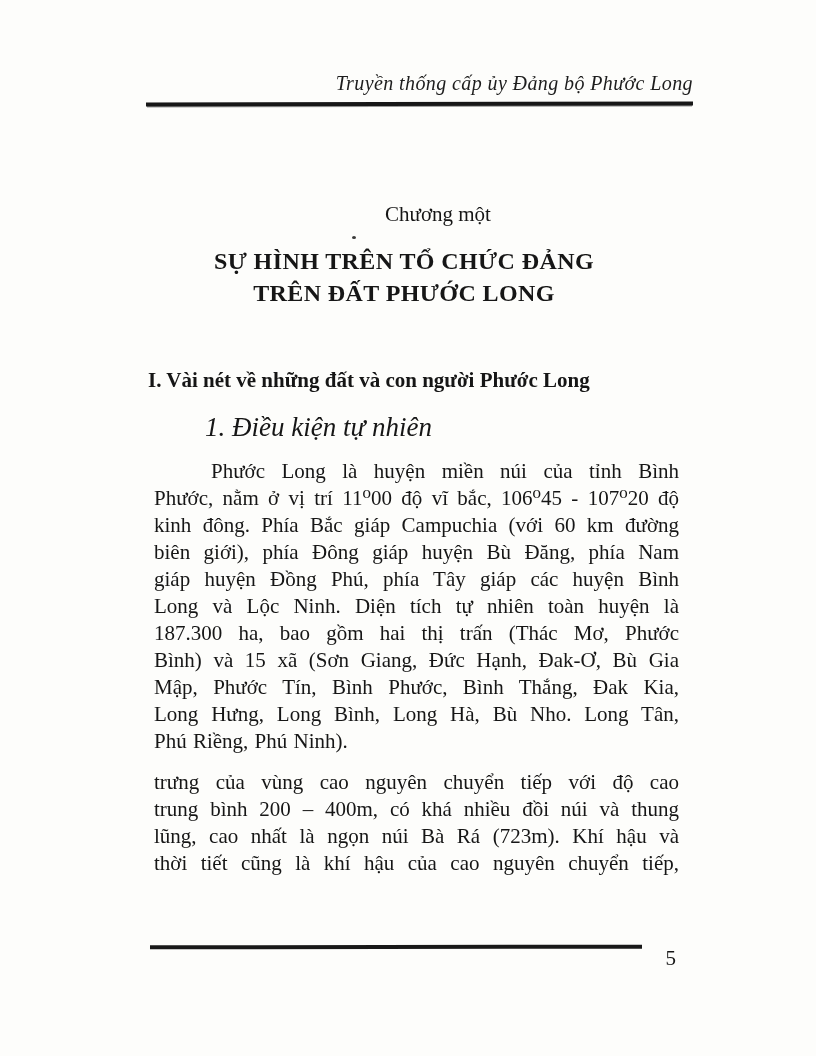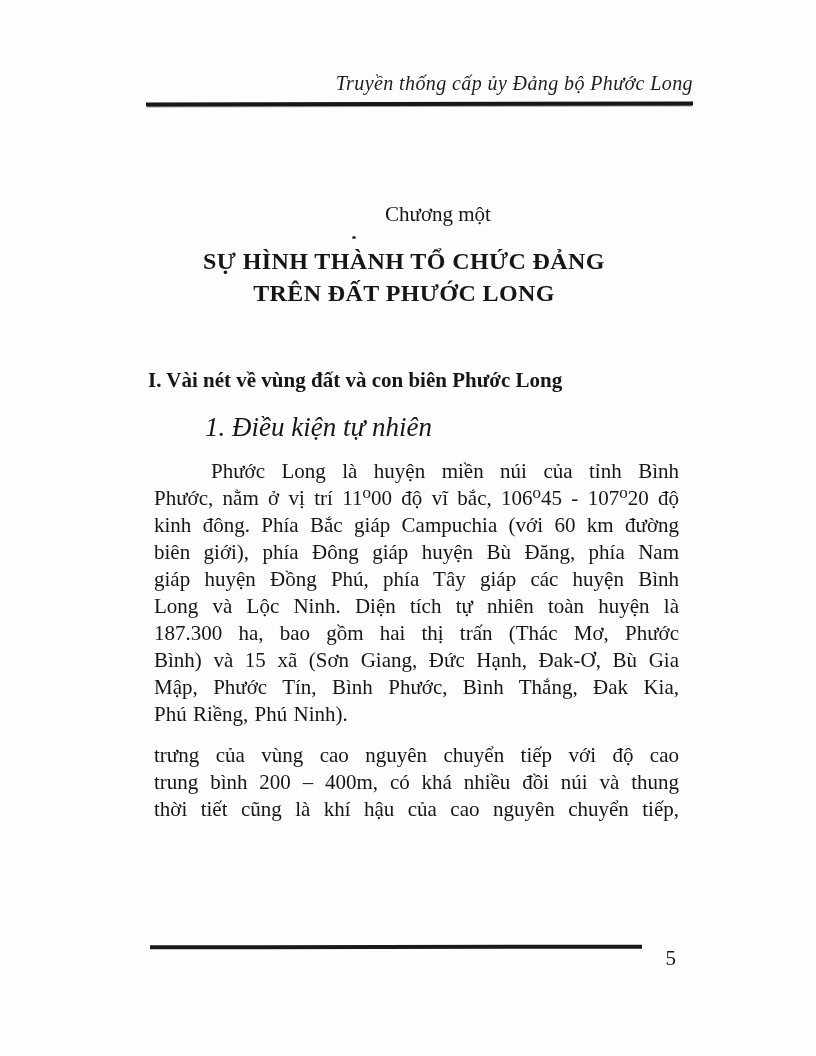--- a/index.html
+++ b/index.html
@@ -126,43 +126,45 @@
 
 <div class="page">
 
   <div class="running-title">Truyền thống cấp ủy Đảng bộ Phước Long</div>
   <div class="header-rule"></div>
 
   <div class="chapter-label">Chương một</div>
   <div class="stray-dot"></div>
 
   <div class="chapter-title">
-    <div>SỰ HÌNH THÀNH TỔ CHỨC ĐẢNG</div>
+    <div>SỰ HÌNH TRÊN TỔ CHỨC ĐẢNG</div>
     <div>TRÊN ĐẤT PHƯỚC LONG</div>
   </div>
 
-  <div class="section-heading">I. Vài nét về vùng đất và con biên Phước Long</div>
+  <div class="section-heading">I. Vài nét về những đất và con người Phước Long</div>
   <div class="subsection-heading">1. Điều kiện tự nhiên</div>
 
   <div class="body-text">
     <div class="paragraph">
       <div class="line indent">Phước Long là huyện miền núi của tỉnh Bình</div>
       <div class="line">Phước, nằm ở vị trí 11⁰00 độ vĩ bắc, 106⁰45 - 107⁰20 độ</div>
       <div class="line">kinh đông. Phía Bắc giáp Campuchia (với 60 km đường</div>
       <div class="line">biên giới), phía Đông giáp huyện Bù Đăng, phía Nam</div>
       <div class="line">giáp huyện Đồng Phú, phía Tây giáp các huyện Bình</div>
       <div class="line">Long và Lộc Ninh. Diện tích tự nhiên toàn huyện là</div>
       <div class="line">187.300 ha, bao gồm hai thị trấn (Thác Mơ, Phước</div>
       <div class="line">Bình) và 15 xã (Sơn Giang, Đức Hạnh, Đak-Ơ, Bù Gia</div>
       <div class="line">Mập, Phước Tín, Bình Phước, Bình Thắng, Đak Kia,</div>
+      <div class="line">Long Hưng, Long Bình, Long Hà, Bù Nho. Long Tân,</div>
       <div class="line short">Phú Riềng, Phú Ninh).</div>
     </div>
     <div class="paragraph">
       <div class="line">trưng của vùng cao nguyên chuyển tiếp với độ cao</div>
       <div class="line">trung bình 200 – 400m, có khá nhiều đồi núi và thung</div>
+      <div class="line">lũng, cao nhất là ngọn núi Bà Rá (723m). Khí hậu và</div>
       <div class="line">thời tiết cũng là khí hậu của cao nguyên chuyển tiếp,</div>
     </div>
   </div>
 
   <div class="footer-rule"></div>
   <div class="page-number">5</div>
 
 </div>
 
 </body></html>

